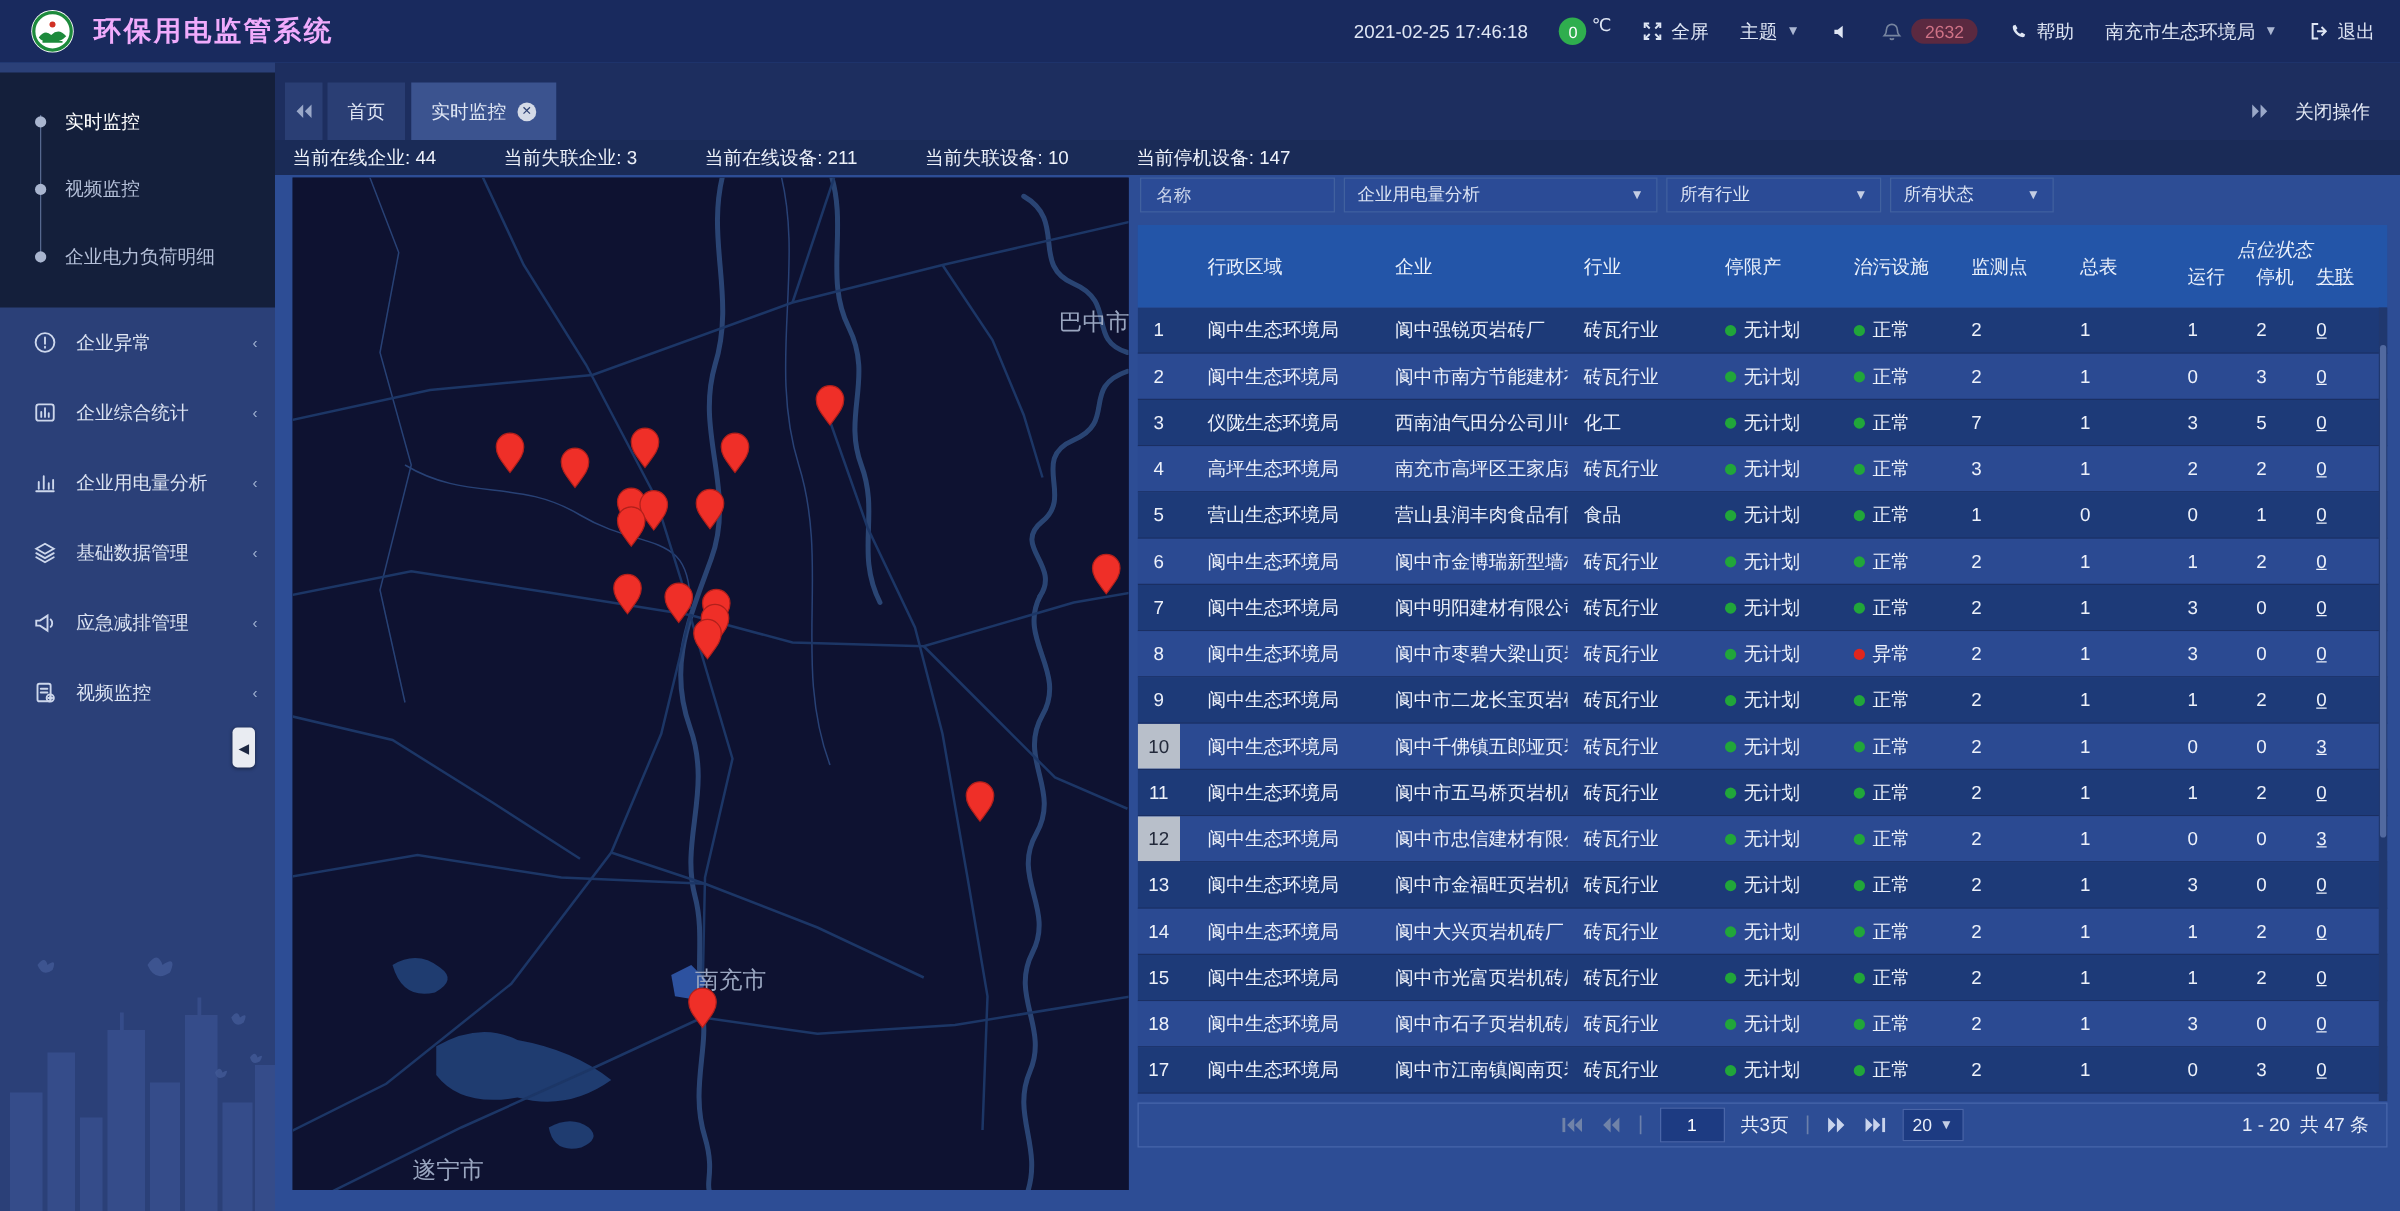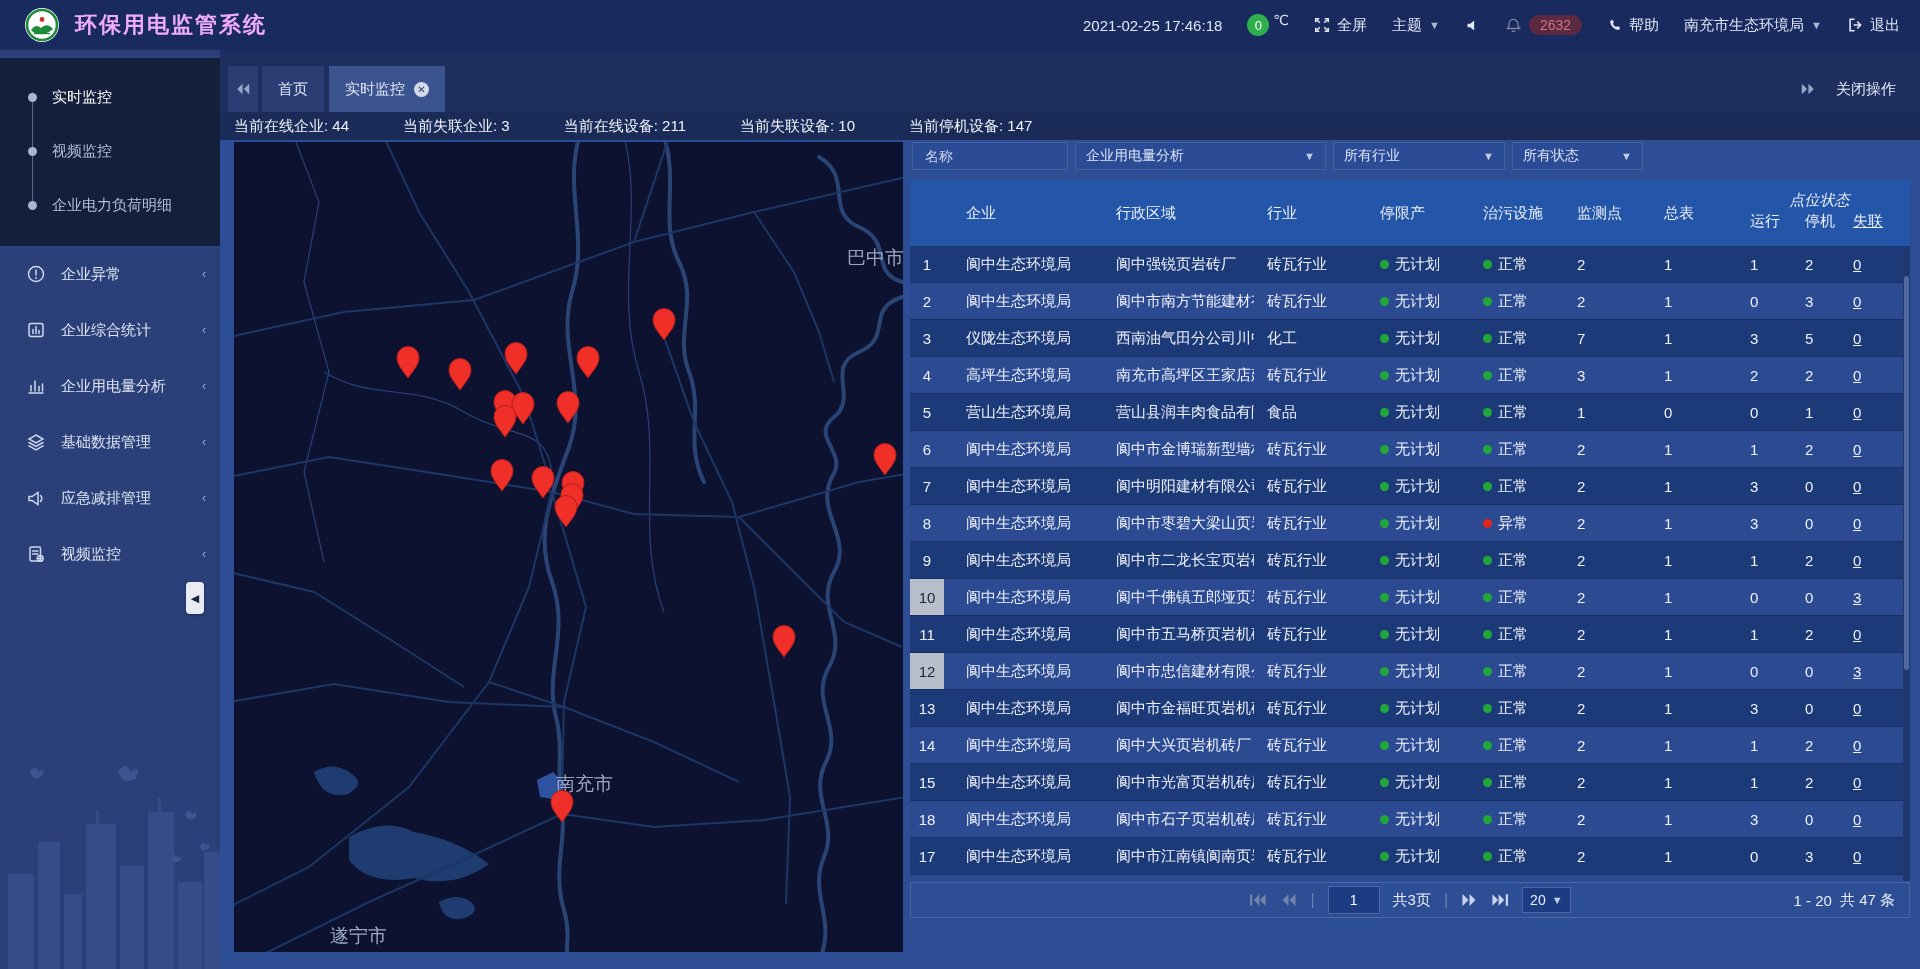--- a/index.html
+++ b/index.html
@@ -355,22 +355,22 @@
     </div>
     <div class="fbox" style="width:131px;">
       <span>所有状态</span>
       <span class="fchev">▼</span>
     </div>
   </div>
 
   <div class="table-wrap">
     <div class="thead">
       <div class="hcell c1"></div>
+      <div class="hcell c2">行政区域</div>
       <div class="hcell c3">企业</div>
-      <div class="hcell c2">行政区域</div>
       <div class="hcell c4">行业</div>
       <div class="hcell c5">停限产</div>
       <div class="hcell c6">治污设施</div>
       <div class="hcell c7">监测点</div>
       <div class="hcell c8">总表</div>
       <div class="hgroup">点位状态</div>
       <div class="hsub c9" style="grid-column:9;">运行</div>
       <div class="hsub c10" style="grid-column:10;">停机</div>
       <div class="hsub c11" style="grid-column:11;">失联</div>
     </div>

